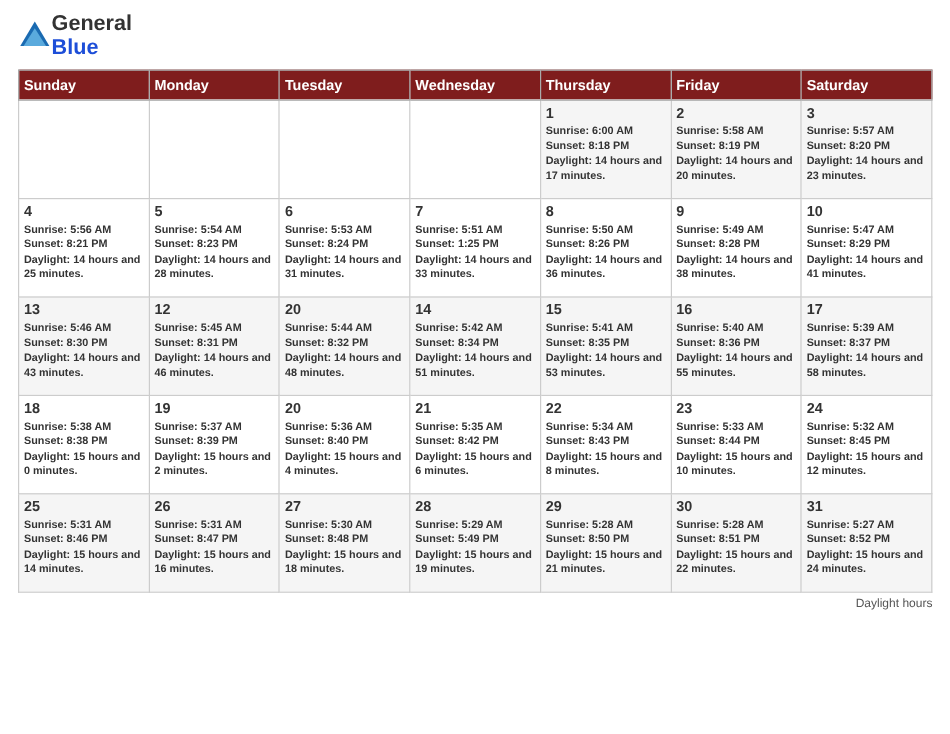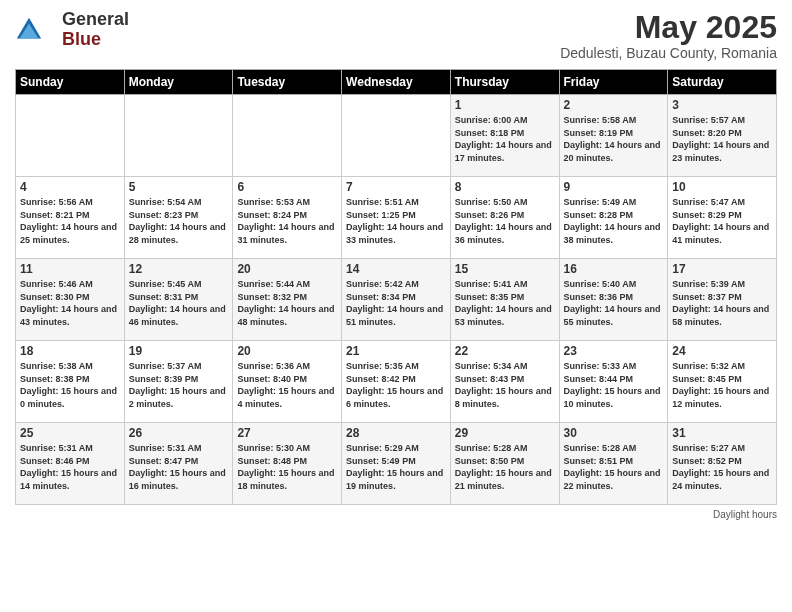--- a/index.html
+++ b/index.html
@@ -16,29 +16,29 @@
     }
     .header {
       display: flex;
       align-items: flex-start;
       justify-content: space-between;
       margin-bottom: 8px;
     }
     .logo {
       display: flex;
       align-items: center;
-      gap: 19px;
+      gap: 0;
     }
     .logo-text {
       font-size: 18px;
       font-weight: bold;
       line-height: 1.1;
     }
     .logo-general { color: #333; }
-    .logo-blue { color: #7f1d1d; }
+    .logo-blue { color: #1d4ed8; }
     .logo-icon {
       width: 28px;
       height: 28px;
     }
     .title-block {
       text-align: right;
     }
     .month-title {
       font-size: 32px;
       font-weight: bold;
@@ -48,21 +48,21 @@
     .subtitle {
       font-size: 14px;
       color: #555;
     }
     table {
       width: 100%;
       border-collapse: collapse;
       table-layout: fixed;
     }
     thead tr th {
-      background: #000000;
+      background: #7f1d1d;
       color: #fff;
       font-size: 12px;
       font-weight: bold;
       padding: 5px 4px;
       text-align: left;
       border: 1px solid #aaa;
     }
     tbody tr td {
       vertical-align: top;
       border: 1px solid #ccc;
@@ -109,24 +109,20 @@
     <div class="logo">
       <svg class="logo-icon" viewBox="0 0 30 30" xmlns="http://www.w3.org/2000/svg">
         <polygon points="15,2 28,24 2,24" fill="#1a6ab1"></polygon>
         <polygon points="15,8 25,24 5,24" fill="#5aaadd"></polygon>
       </svg>
       <div class="logo-text">
         <span class="logo-general">General</span><br>
         <span class="logo-blue">Blue</span>
       </div>
     </div>
-    <div class="title-block">
-      <div class="month-title">May 2025</div>
-      <div class="subtitle">Dedulesti, Buzau County, Romania</div>
-    </div>
   </div>
 
   <table>
     <thead>
       <tr>
       <th>Sunday</th>
           <th>Monday</th>
           <th>Tuesday</th>
           <th>Wednesday</th>
           <th>Thursday</th>
@@ -208,21 +204,21 @@
           <td>
             <span class="day-num">10</span>
             <div class="day-info">Sunrise: 5:47 AM
 Sunset: 8:29 PM
 Daylight: 14 hours
 and 41 minutes.</div>
           </td>
         </tr>
         <tr>
           <td>
-            <span class="day-num">11</span>
+            <span class="day-num">13</span>
             <div class="day-info">Sunrise: 5:46 AM
 Sunset: 8:30 PM
 Daylight: 14 hours
 and 43 minutes.</div>
           </td>
           <td>
             <span class="day-num">12</span>
             <div class="day-info">Sunrise: 5:45 AM
 Sunset: 8:31 PM
 Daylight: 14 hours

